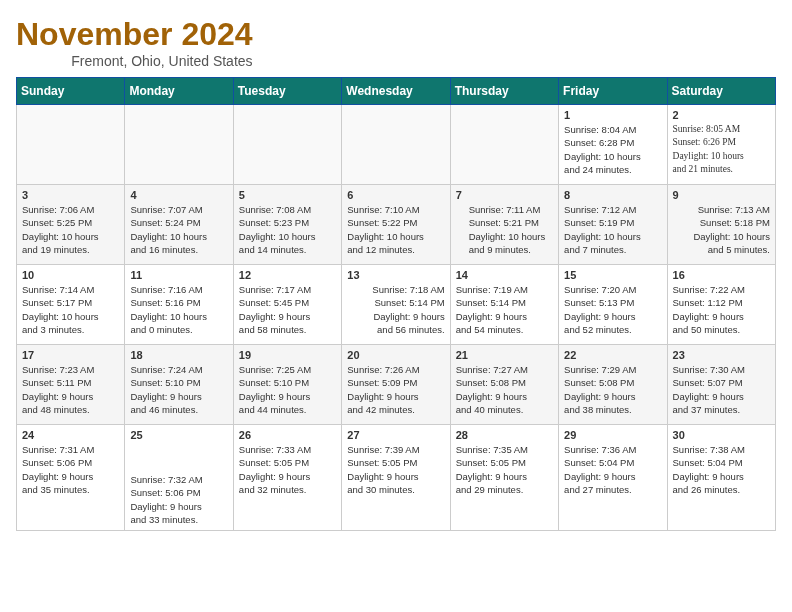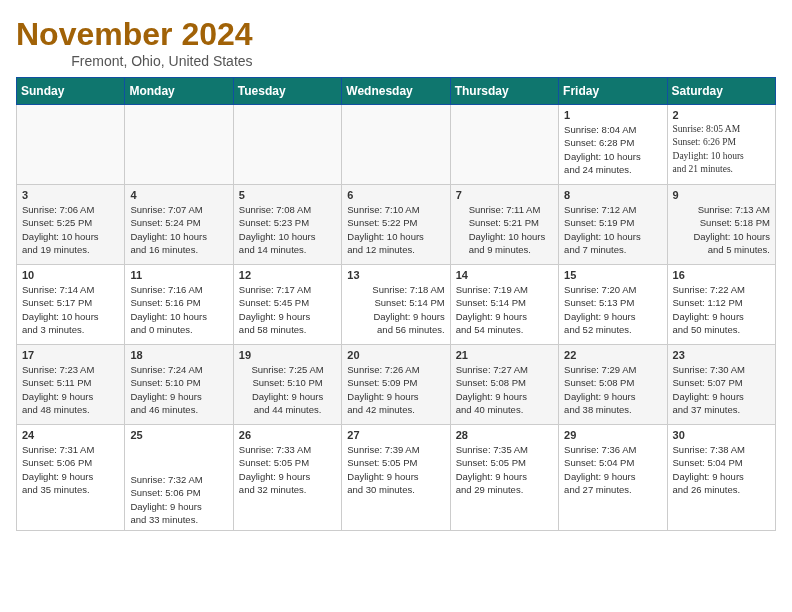--- a/index.html
+++ b/index.html
@@ -240,21 +240,21 @@
         </td>
         <td>
           <div class="day-number">18</div>
           <div class="day-detail" style="white-space: pre-line;">Sunrise: 7:24 AM
 Sunset: 5:10 PM
 Daylight: 9 hours
 and 46 minutes.</div>
         </td>
         <td>
           <div class="day-number">19</div>
-          <div class="day-detail" style="white-space: pre-line; text-align: center;">Sunrise: 7:25 AM
+          <div class="day-detail" style="white-space: pre-line;">Sunrise: 7:25 AM
 Sunset: 5:10 PM
 Daylight: 9 hours
 and 44 minutes.</div>
         </td>
         <td>
           <div class="day-number">20</div>
           <div class="day-detail" style="white-space: pre-line;">Sunrise: 7:26 AM
 Sunset: 5:09 PM
 Daylight: 9 hours
 and 42 minutes.</div>

